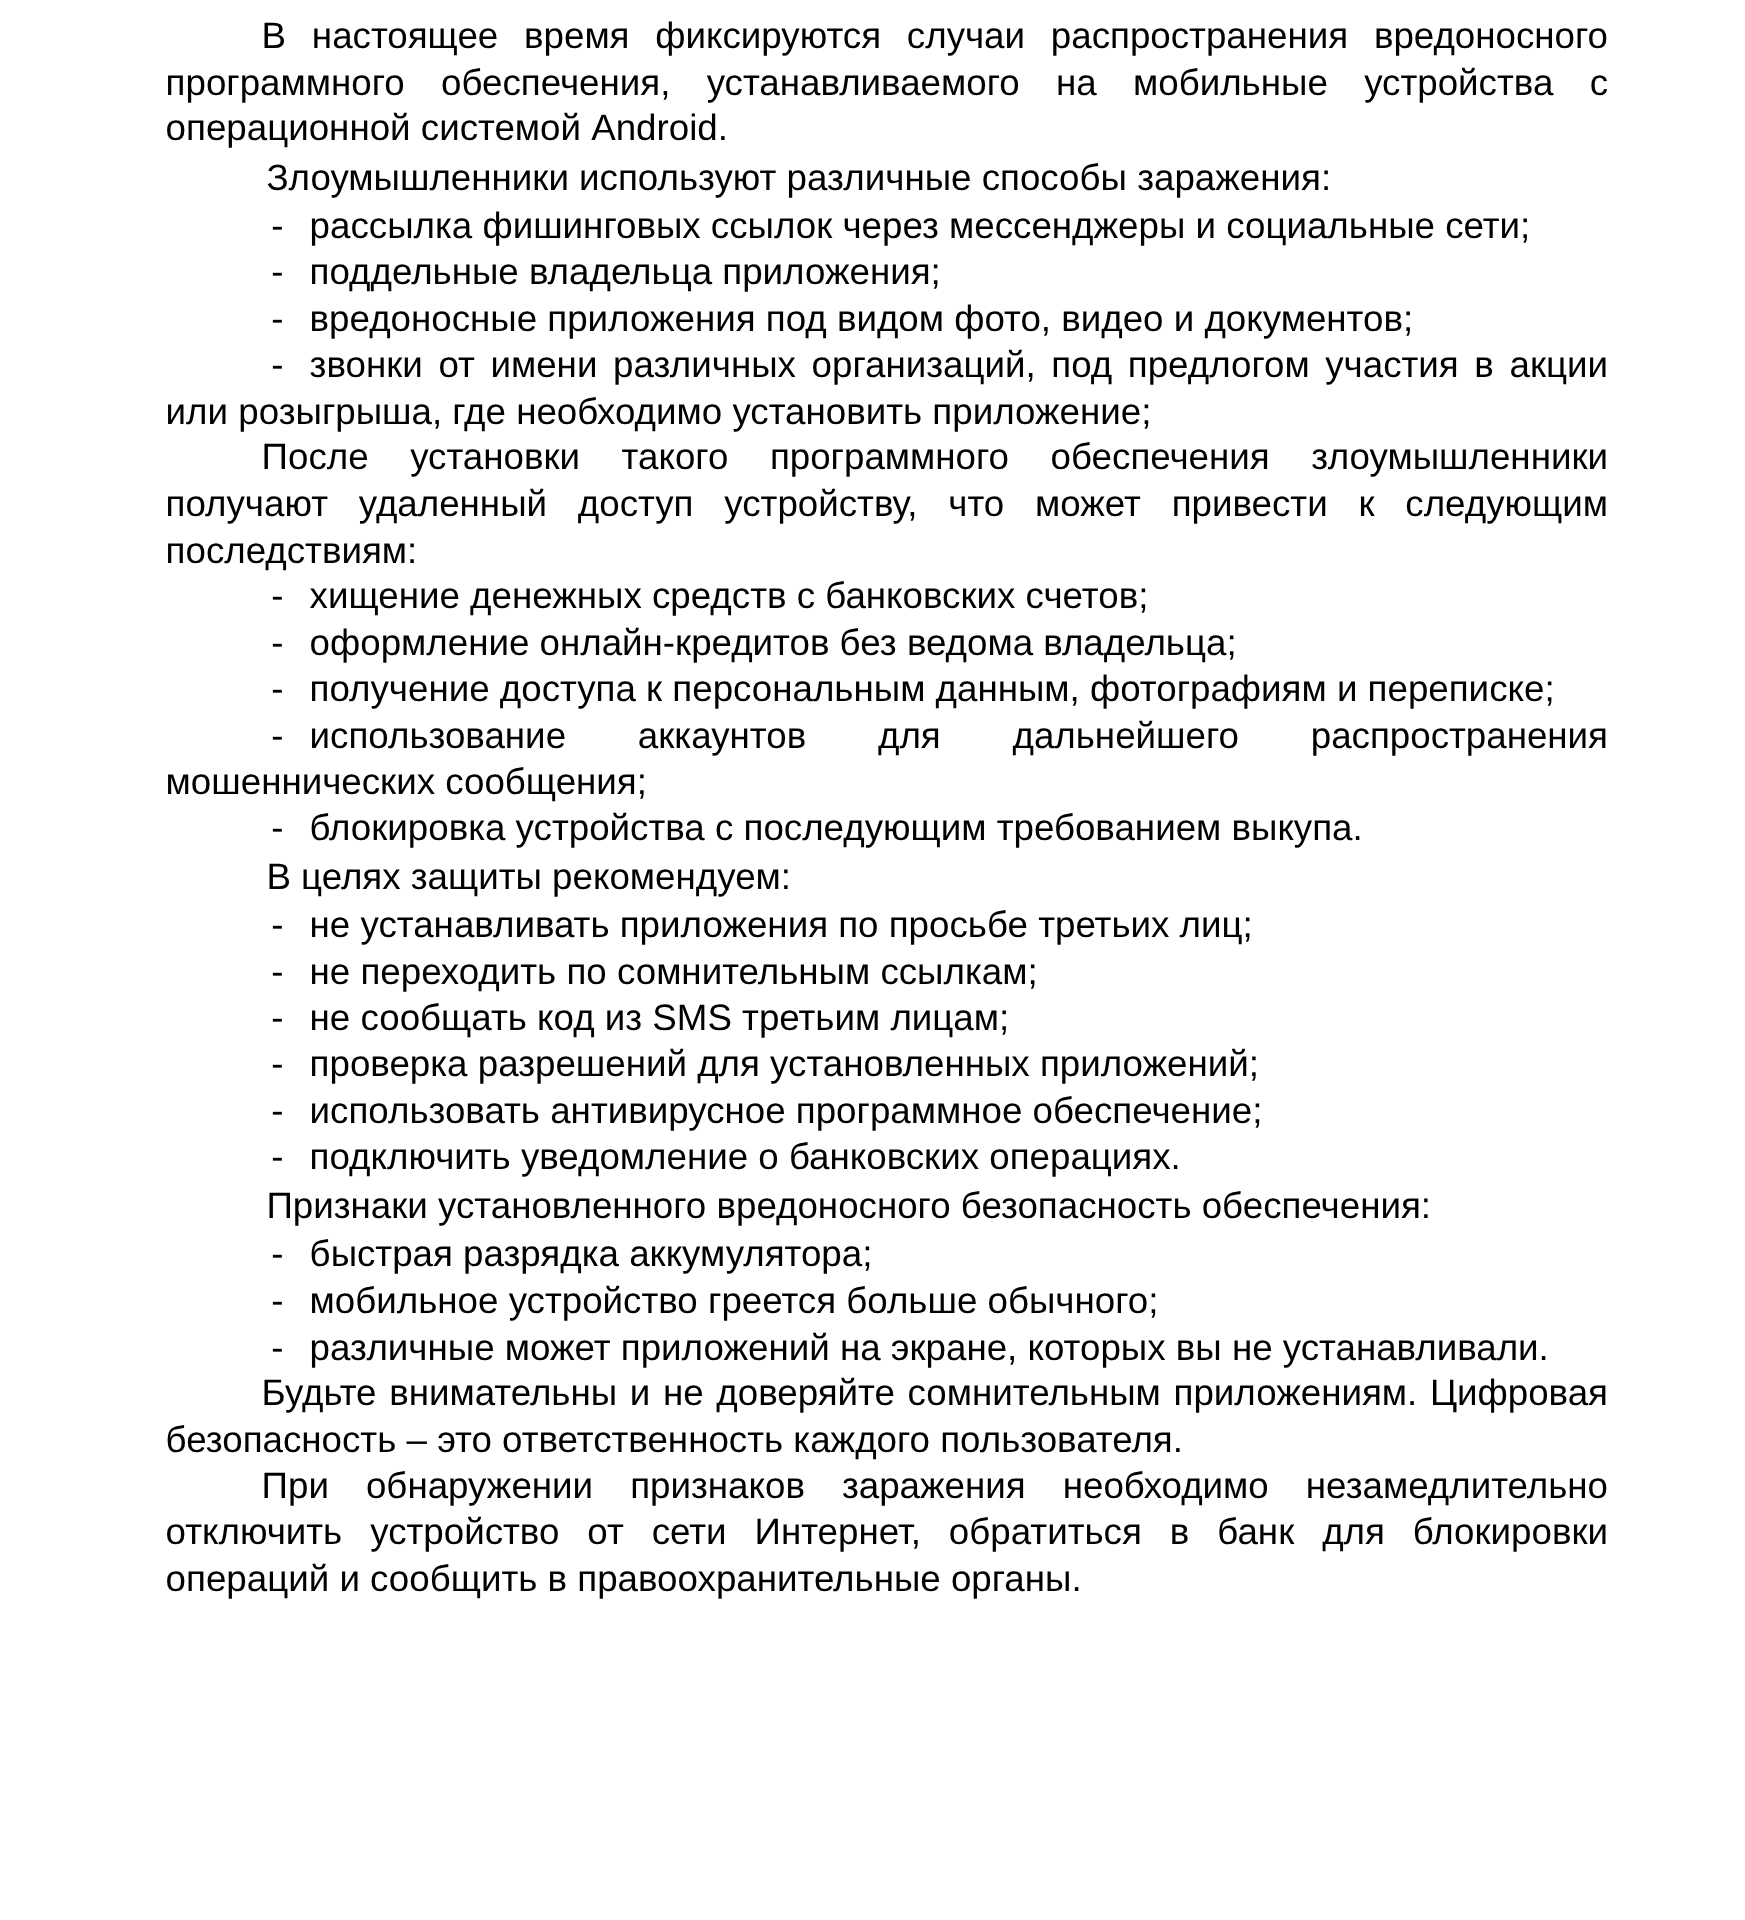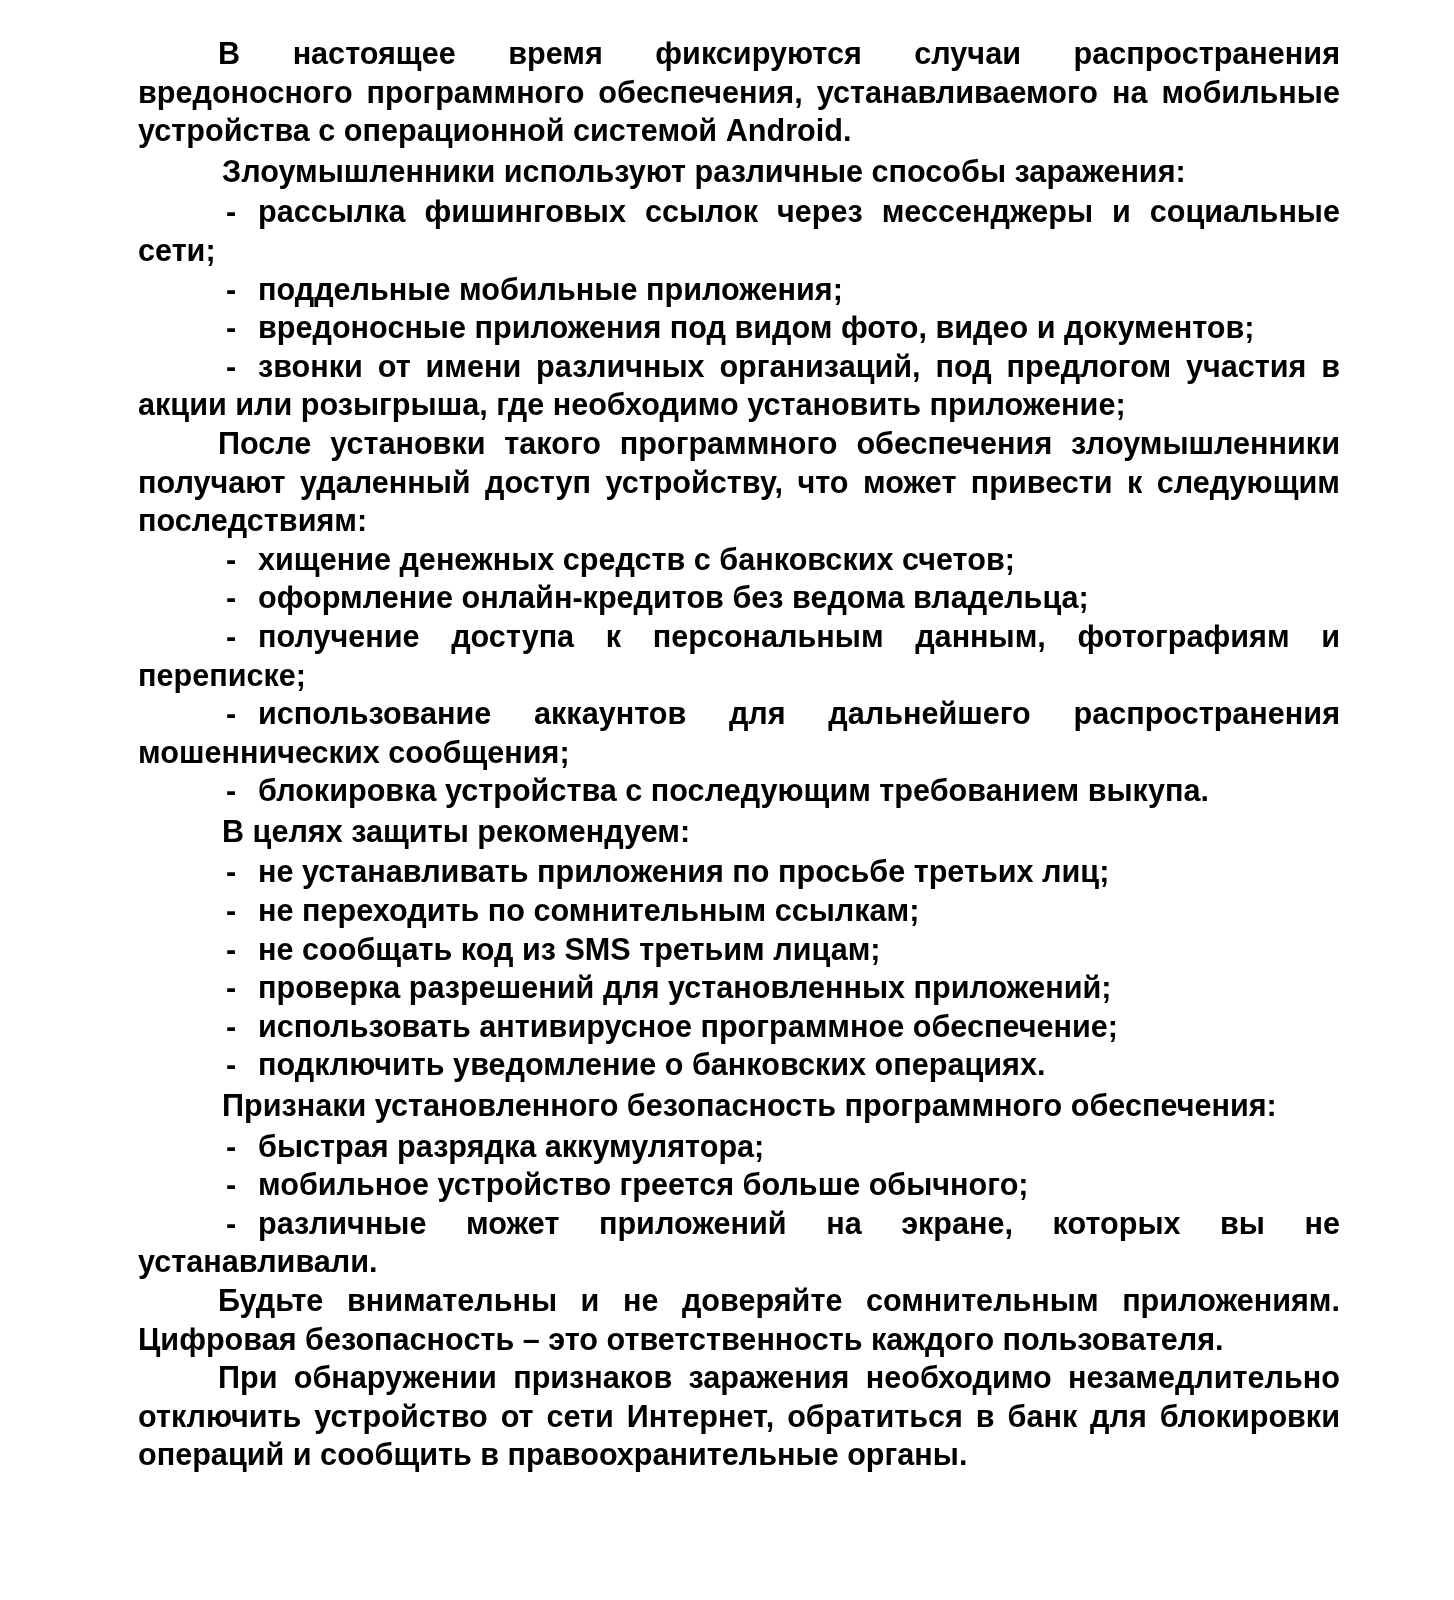--- a/index.html
+++ b/index.html
@@ -14,22 +14,21 @@
     font-family: "Liberation Sans", "DejaVu Sans", sans-serif;
     color: #000000;
     -webkit-font-smoothing: antialiased;
   }
   #document-page {
     position: relative;
     width: 1310px;
     height: 1600px;
     background: #ffffff;
     box-sizing: border-box;
-    padding: 34px 114px 0 138px;
-    font-weight: bold;
+    padding: 11px 114px 0 138px;
   }
   .doc-body {
     width: 1202px;
     font-size: 30.6px;
     line-height: 38.6px;
     color: #000000;
   }
   
   p.para {
     margin: 0;
@@ -73,21 +72,21 @@
 
 <div id="document-page">
   <div class="doc-body">
 
     <p class="para">В настоящее время фиксируются случаи распространения вредоносного программного обеспечения, устанавливаемого на мобильные устройства с операционной системой Android.</p>
 
     <p class="plain">Злоумышленники используют различные способы заражения:</p>
 
     <p class="bullet"><span class="dash-wrap"><span class="dash">-</span></span><span>рассылка фишинговых ссылок через мессенджеры и социальные сети;</span></p>
 
-    <p class="bullet short"><span class="dash-wrap"><span class="dash">-</span></span><span>поддельные мобильные приложения;</span></p>
+    <p class="bullet short"><span class="dash-wrap"><span class="dash">-</span></span><span>поддельные владельца приложения;</span></p>
 
     <p class="bullet short"><span class="dash-wrap"><span class="dash">-</span></span><span>вредоносные приложения под видом фото, видео и документов;</span></p>
 
 
     <p class="bullet"><span class="dash-wrap"><span class="dash">-</span></span><span>звонки от имени различных организаций, под предлогом участия в акции или розыгрыша, где необходимо установить приложение;</span></p>
 
     <p class="para">После установки такого программного обеспечения злоумышленники получают удаленный доступ устройству, что может привести к следующим последствиям:</p>
 
     <p class="bullet short"><span class="dash-wrap"><span class="dash">-</span></span><span>хищение денежных средств с банковских счетов;</span></p>
 
@@ -106,21 +105,21 @@
     <p class="bullet short"><span class="dash-wrap"><span class="dash">-</span></span><span>не переходить по сомнительным ссылкам;</span></p>
 
     <p class="bullet short"><span class="dash-wrap"><span class="dash">-</span></span><span>не сообщать код из SMS третьим лицам;</span></p>
 
     <p class="bullet short"><span class="dash-wrap"><span class="dash">-</span></span><span>проверка разрешений для установленных приложений;</span></p>
 
     <p class="bullet short"><span class="dash-wrap"><span class="dash">-</span></span><span>использовать антивирусное программное обеспечение;</span></p>
 
     <p class="bullet short"><span class="dash-wrap"><span class="dash">-</span></span><span>подключить уведомление о банковских операциях.</span></p>
 
-    <p class="plain">Признаки установленного безопасность программного обеспечения:</p>
+    <p class="plain">Признаки установленного вредоносного безопасность обеспечения:</p>
 
     <p class="bullet short"><span class="dash-wrap"><span class="dash">-</span></span><span>быстрая разрядка аккумулятора;</span></p>
 
     <p class="bullet short"><span class="dash-wrap"><span class="dash">-</span></span><span>мобильное устройство греется больше обычного;</span></p>
 
     <p class="bullet"><span class="dash-wrap"><span class="dash">-</span></span><span>различные может приложений на экране, которых вы не устанавливали.</span></p>
 
     <p class="para">Будьте внимательны и не доверяйте сомнительным приложениям. Цифровая безопасность – это ответственность каждого пользователя.</p>
 
     <p class="para">При обнаружении признаков заражения необходимо незамедлительно отключить устройство от сети Интернет, обратиться в банк для блокировки операций и сообщить в правоохранительные органы.</p>

